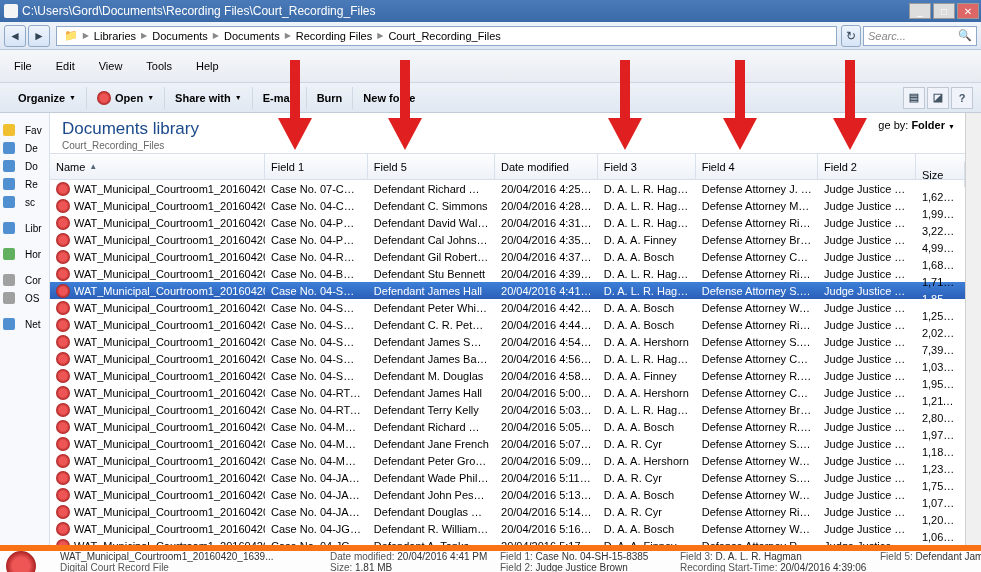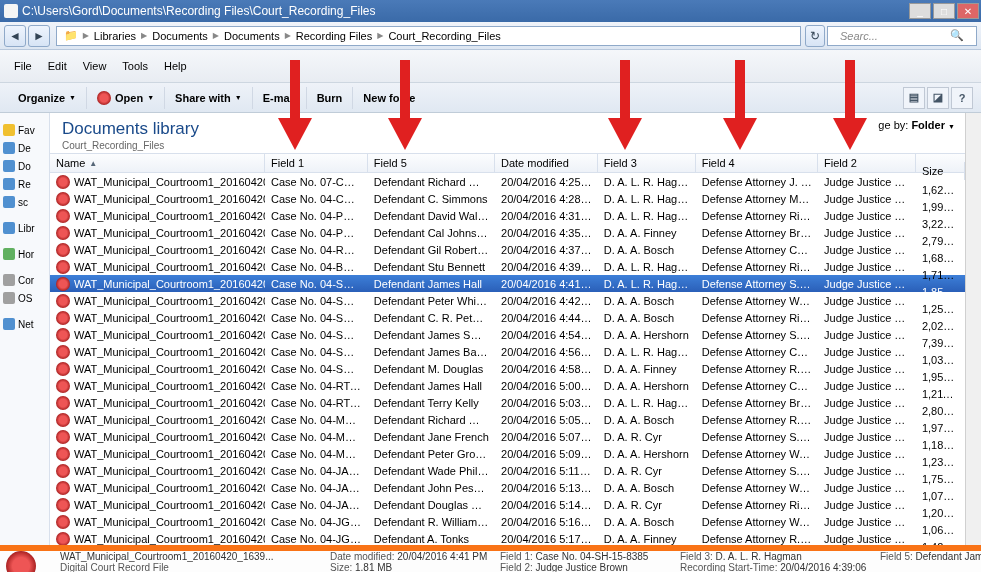--- a/index.html
+++ b/index.html
@@ -9,49 +9,49 @@
 .titlebar .ticon { width: 14px; height: 14px; background: #f5f5f5; margin-right: 4px; border-radius: 2px; }
 .titlebar .tspacer { flex: 1; }
 .winbtn { width: 22px; height: 16px; background: #ddd; border: 1px solid #999; margin-right: 2px; display: flex; align-items: center; justify-content: center; font-size: 10px; cursor: pointer; }
 .winbtn.close { background: #d66; color: #fff; }
 
 .addrbar { background: linear-gradient(#f0f4fa, #dde6f2); height: 28px; display: flex; align-items: center; padding: 0 4px; border-bottom: 1px solid #b8c8dc; }
 .navbtn { width: 22px; height: 22px; background: linear-gradient(#eef4fd,#d7e4f5); border: 1px solid #8fa9c9; border-radius: 3px; margin-right: 2px; display:flex; align-items:center; justify-content:center; cursor:pointer; color:#345; font-size:12px;}
 .addrpath { flex: 1; background: #fff; border: 1px solid #8fa9c9; height: 20px; display: flex; align-items: center; padding: 0 4px; font-size: 11px; margin: 0 4px; overflow:hidden; }
 .crumb { padding: 0 3px; white-space: nowrap; }
 .crumb-sep { color: #888; font-size: 8px; padding:0 2px; }
-.searchbox { width: 150px; background: #fff; border: 1px solid #8fa9c9; height: 20px; display: flex; align-items: center; padding: 0 12px; color: #888; font-style: italic; }
+.searchbox { width: 114px; background: #fff; border: 1px solid #8fa9c9; height: 20px; display: flex; align-items: center; padding: 0 4px; color: #888; font-style: italic; }
 .searchbox .sicon { margin-left:auto; font-style:normal; color:#56a; }
 
-.menubar { background: linear-gradient(#f5f7fa,#e8ecf2); height: 24px; display: flex; align-items: center; padding: 16px 6px; font-size: 11px; border-bottom:1px solid #cdd6e0; }
+.menubar { background: linear-gradient(#f5f7fa,#e8ecf2); height: 24px; display: flex; align-items: center; padding: 16px 6px; font-size: 11px; border-bottom:1px solid #cdd6e0;gap:8px; }
 .menuitem { padding: 0 8px; cursor: pointer; }
 
 .cmdbar { background: linear-gradient(#eef2f8,#e0e8f2); height: 30px; display: flex; align-items: center; padding: 0 8px; font-size: 11px; border-bottom:1px solid #c0ccd8;font-weight:bold; }
 .cmdbtn { padding: 0 10px; display:flex; align-items:center; gap:4px; height:22px; cursor:pointer; border-right:1px solid #d0d8e4; }
 .cmdicon { width:14px; height:14px; background:radial-gradient(circle,#e55 40%,#a22 70%); border-radius:50%; }
 .cmdspacer { flex:1; }
 .cmdsmall { width:22px; height:22px; border:1px solid #c0c8d4; background:#f0f4fa; margin-left:2px; display:flex; align-items:center; justify-content:center; cursor:pointer; color:#456; }
 
 .mainarea { display:flex; height: 432px; }
 .sidebar { width: 50px; background:#f7f9fc; border-right:1px solid #d8e0ec; font-size:10px; overflow:hidden; }
-.sideitem { padding:3px 3px; display:flex; align-items:center; gap:3px; cursor:pointer; white-space:nowrap; }
+.sideitem { padding:3px 3px; display:flex; align-items:center; gap:10px; cursor:pointer; white-space:nowrap; }
 .sideicon { width:12px; height:12px; background:#e8b050; border-radius:2px; flex-shrink:0; }
 .sideicon.star { background:#f0c030; }
 .sideicon.blue { background:#5090d0; }
 .sideicon.green { background:#60b060; }
 .sideicon.gray { background:#a0a0a0; }
 .sidegroup { margin-top:8px; }
 
 .content { flex:1; display:flex; flex-direction:column; background:#fff; overflow:hidden; position:relative; }
 .libhdr { padding: 6px 12px 2px; display:flex; align-items:baseline; font-size:11px; position:relative;}
 .libhdr h2 { font-size: 17px; font-weight: normal; color:#1a4a8a; }
 .libhdr .arrange { position:absolute; right:10px; top:6px; }
 .libsub { color:#666; font-size:10px; margin-top:1px;}
 
-.colhdr { display:flex; background: linear-gradient(#fcfdfe,#eef2f8); border-top:1px solid #d8e0ec; border-bottom:1px solid #d8e0ec; font-size:11px; height:20px; align-items:center; user-select:none;}
+.colhdr { display:flex; background: linear-gradient(#fcfdfe,#eef2f8); border-top:1px solid #d8e0ec; border-bottom:1px solid #d8e0ec; font-size:11px; height:27px; align-items:center; user-select:none;}
 .colhdr .col { padding: 0 6px; border-right:1px solid #d8e0ec; height:100%; display:flex; align-items:center; cursor:pointer; overflow:hidden; white-space:nowrap;}
 .colhdr .col .sortarr { font-size:8px; margin-left:4px; color:#567;}
 
 .rows { flex:1; overflow-y:auto; overflow-x:hidden; }
 .row { display:flex; height:17px; align-items:center; font-size:11px; white-space:nowrap; cursor:pointer; }
 .row.sel { background: linear-gradient(#3d7fd8, #2a5fb8); color:#fff; }
 .row .cell { padding: 0 6px; overflow:hidden; text-overflow:ellipsis; }
 .fileicon { width:14px; height:14px; background:radial-gradient(circle,#e55 40%,#a22 70%); border-radius:50%; margin-right:4px; flex-shrink:0; }
 
 .c0 { width:220px; display:flex; align-items:center; }
@@ -261,21 +261,21 @@
           <div class="cell c0">
             <div class="fileicon"></div>
             <span>WAT_Municipal_Courtroom1_20160420_163152.dcr</span>
           </div>
           <div class="cell c1">Case No. 04-PR-16-2587</div>
           <div class="cell c2">Defendant Cal Johnston</div>
           <div class="cell c3">20/04/2016 4:35 PM</div>
           <div class="cell c4">D. A. A. Finney</div>
           <div class="cell c5">Defense Attorney Bruce Ro...</div>
           <div class="cell c6">Judge Justice Right</div>
-          <div class="cell c7">2,797 KB</div>
+          <div class="cell c7">4,996 KB</div>
         </div>
         <div class="row">
           <div class="cell c0">
             <div class="fileicon"></div>
             <span>WAT_Municipal_Courtroom1_20160420_163518.dcr</span>
           </div>
           <div class="cell c1">Case No. 04-RS-16-3547</div>
           <div class="cell c2">Defendant Gil Robertson</div>
           <div class="cell c3">20/04/2016 4:37 PM</div>
           <div class="cell c4">D. A. A. Bosch</div>

